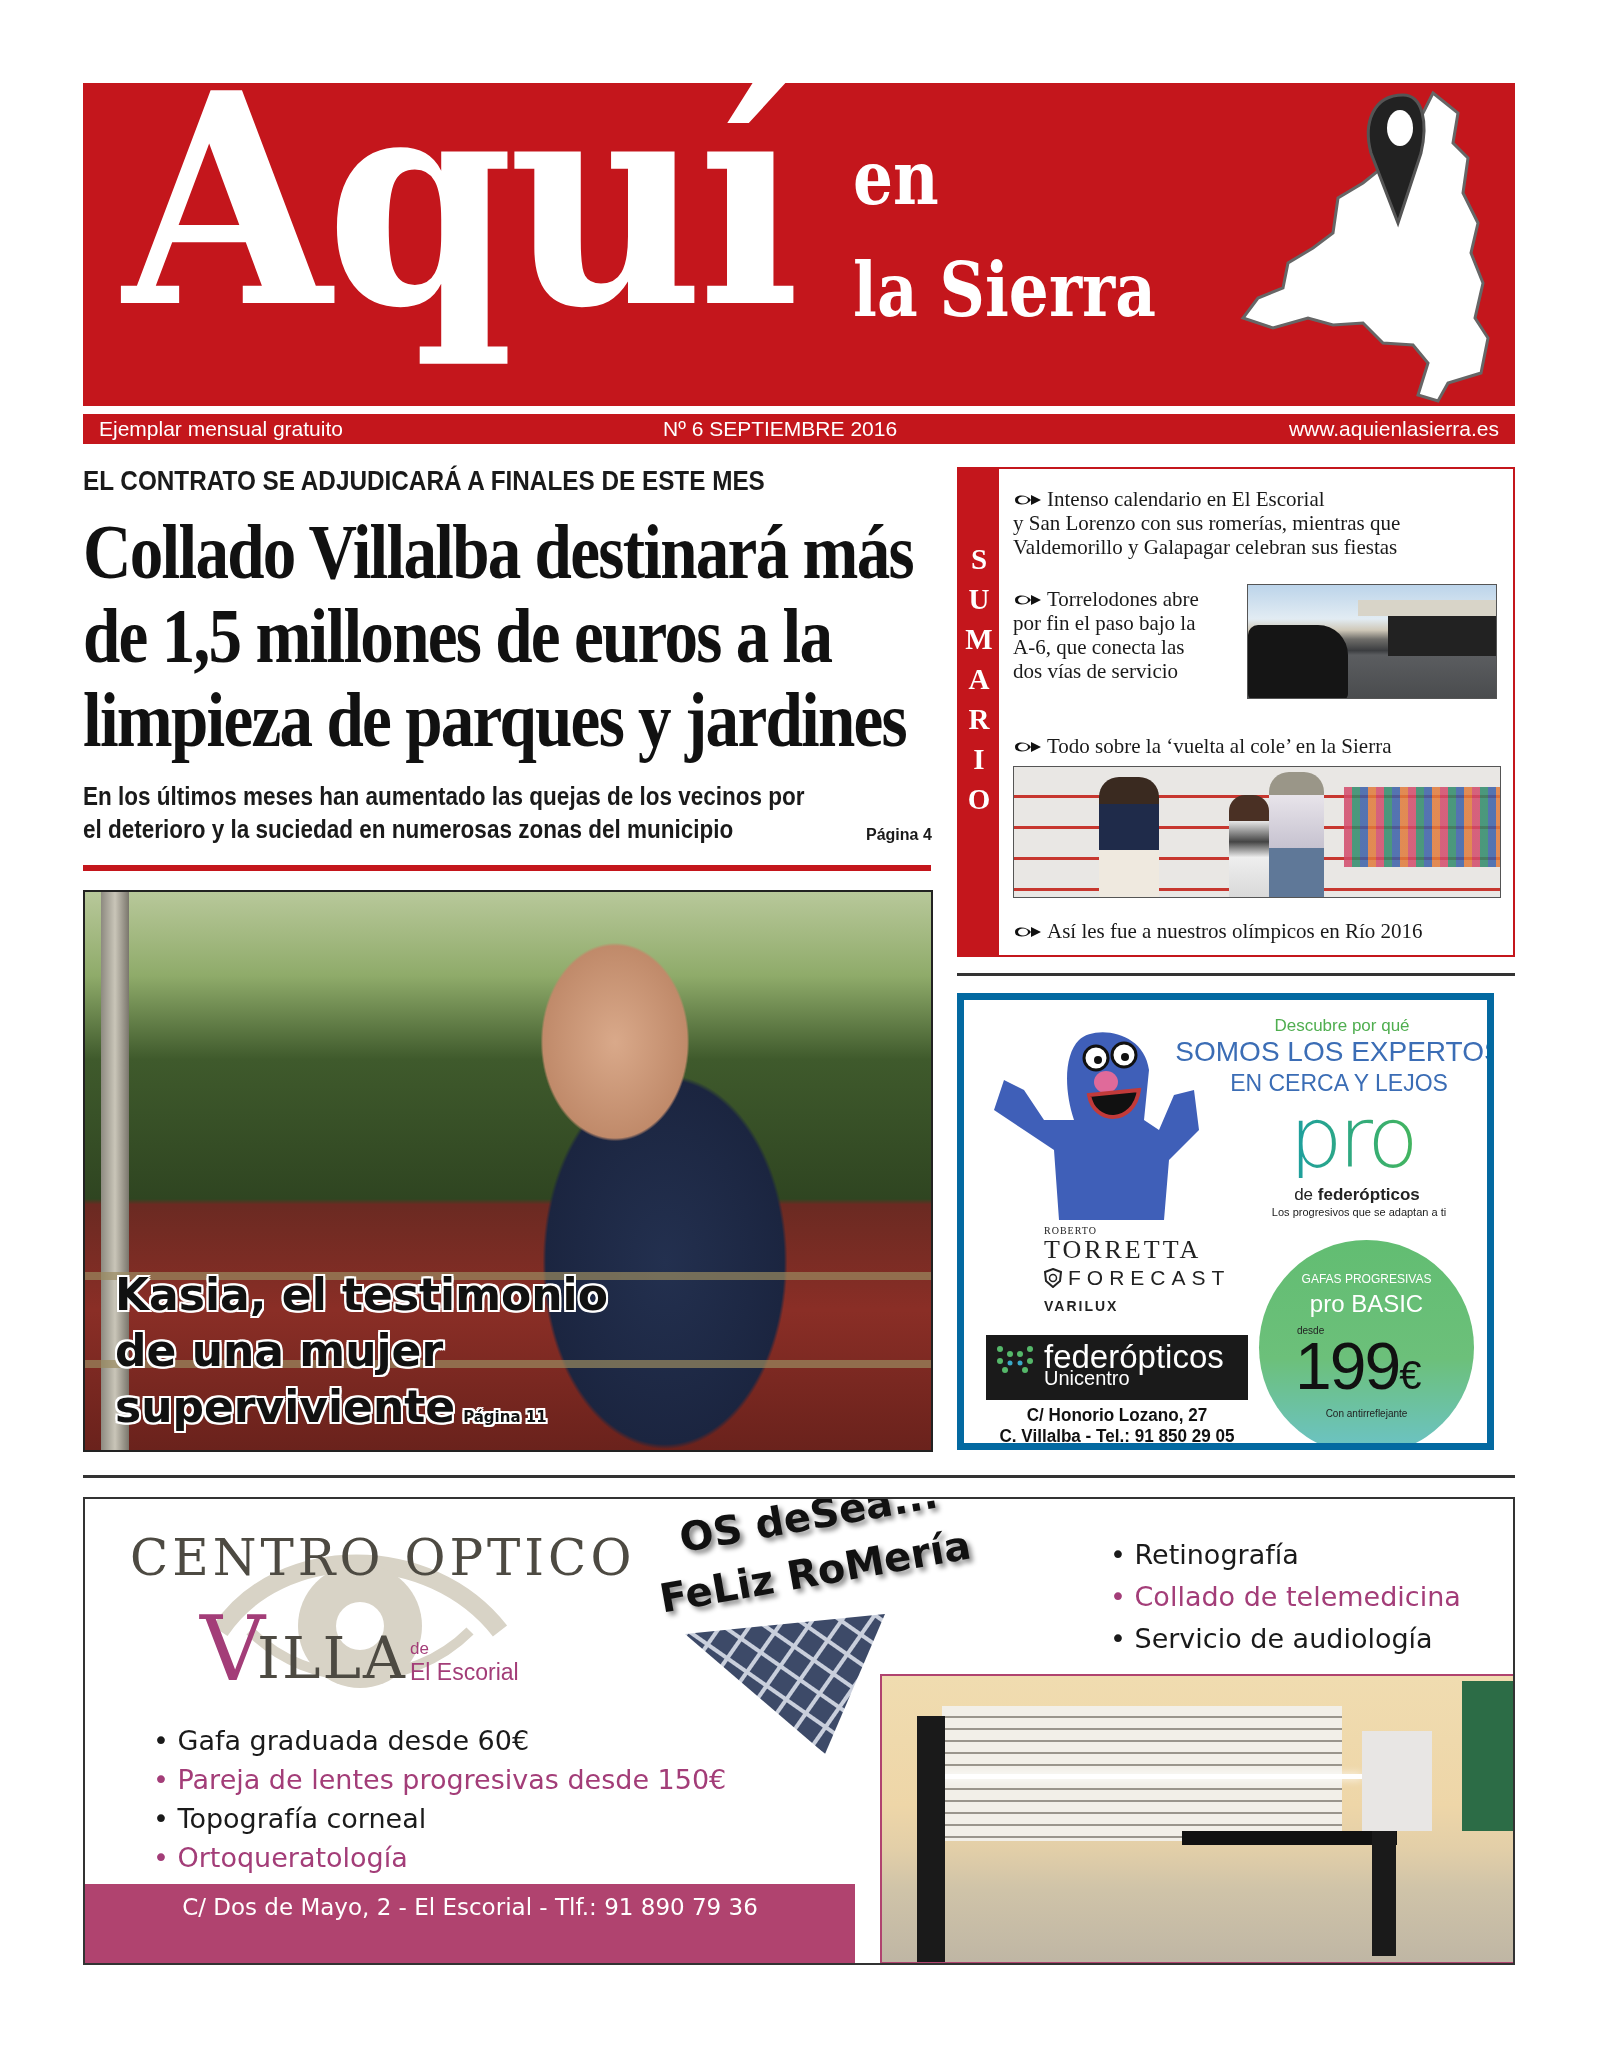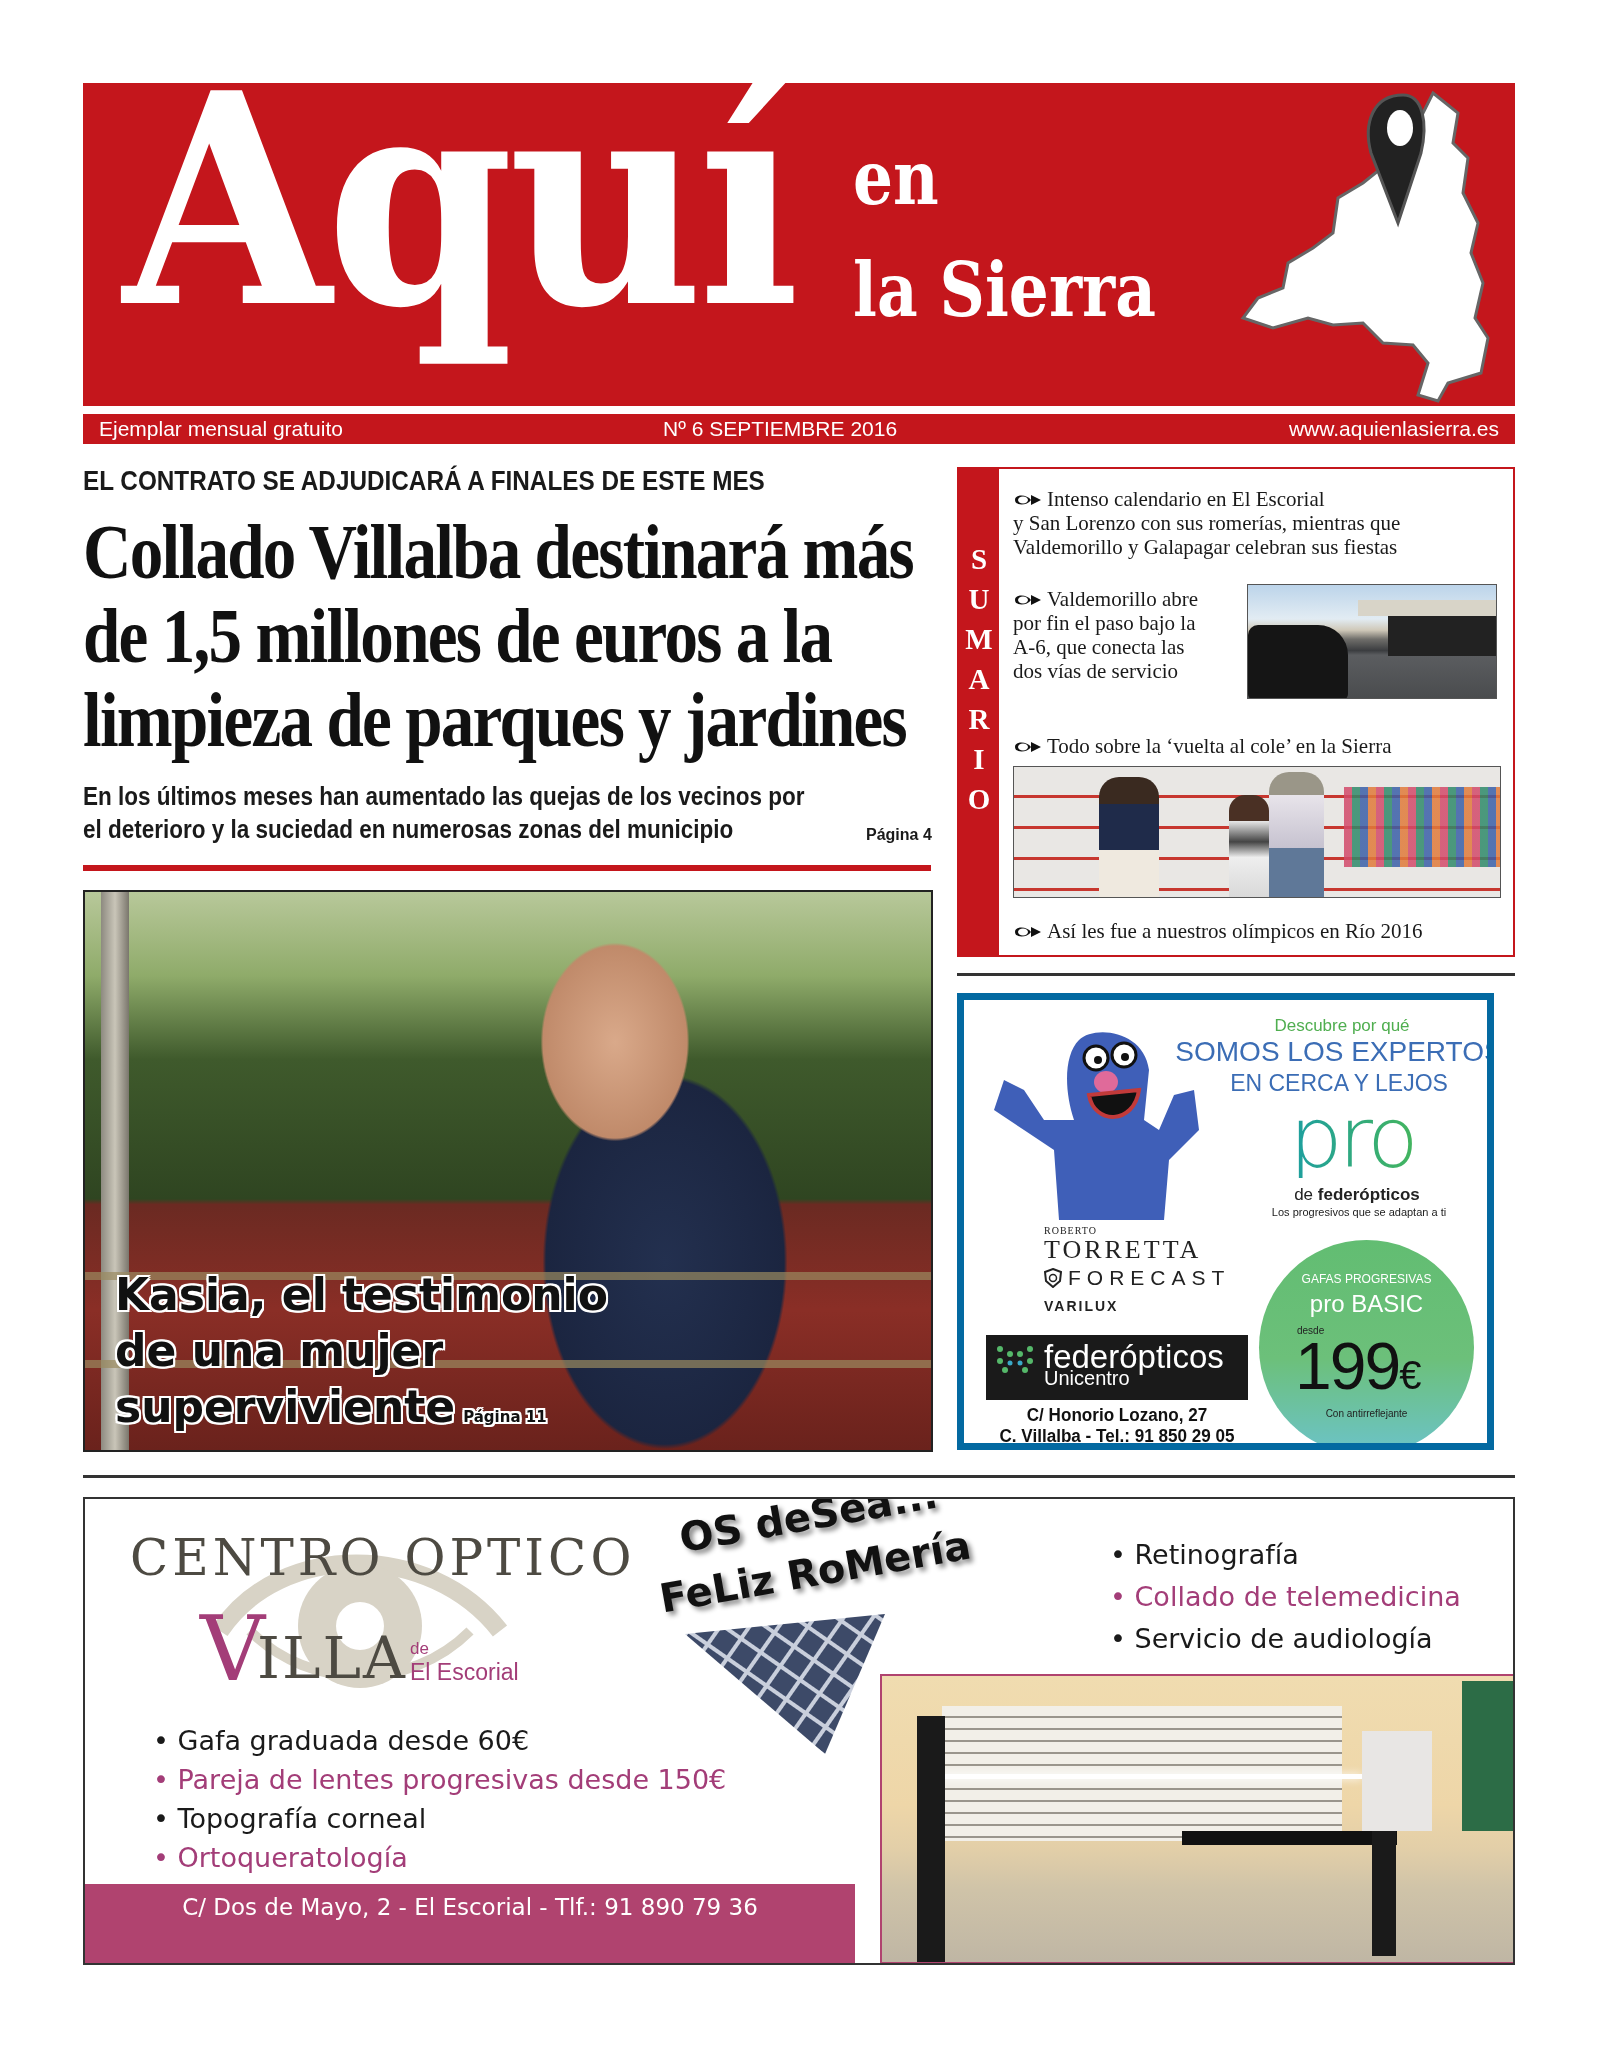--- a/index.html
+++ b/index.html
@@ -192,21 +192,21 @@
         </svg><span>Intenso calendario en El Escorial</span></div>
     <div>y San Lorenzo con sus romerías, mientras que</div>
     <div>Valdemorillo y Galapagar celebran sus fiestas</div>
   </div>
 
   <div class="sum-item" style="top:118px;">
     <div><svg class="eye" viewBox="0 0 30 16">
           <path d="M2 8 C2 2 14 2 18 8 C14 14 2 14 2 8Z" fill="#111"></path>
           <path d="M18 3 L28 8 L18 13Z" fill="#111"></path>
           <ellipse cx="10" cy="8" rx="5" ry="3.5" fill="#fff"></ellipse>
-        </svg><span>Valdemorillo abre</span></div>
+        </svg><span>Torrelodones abre</span></div>
     <div>por fin el paso bajo la</div>
     <div>A-6, que conecta las</div>
     <div>dos vías de servicio</div>
   </div>
   <div class="sum-img img-tunnel">
     <div class="deck"></div>
     <div class="dark"></div>
     <div class="car"></div>
   </div>
 

